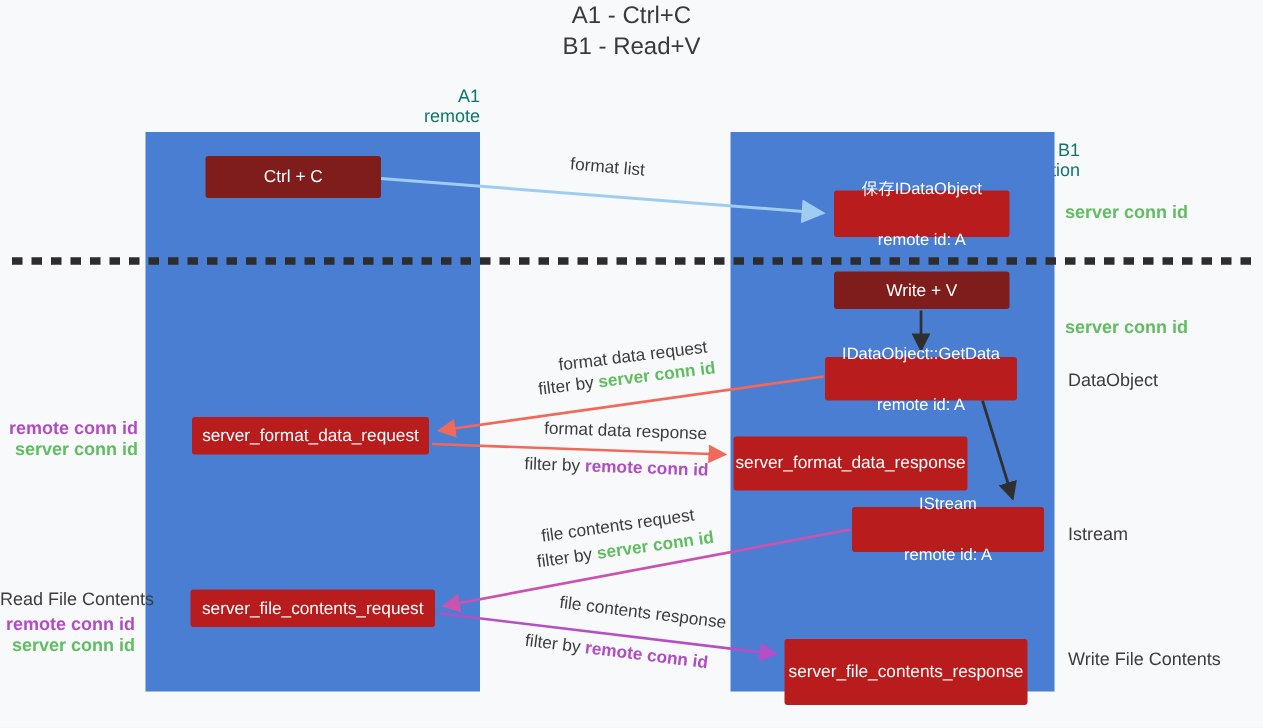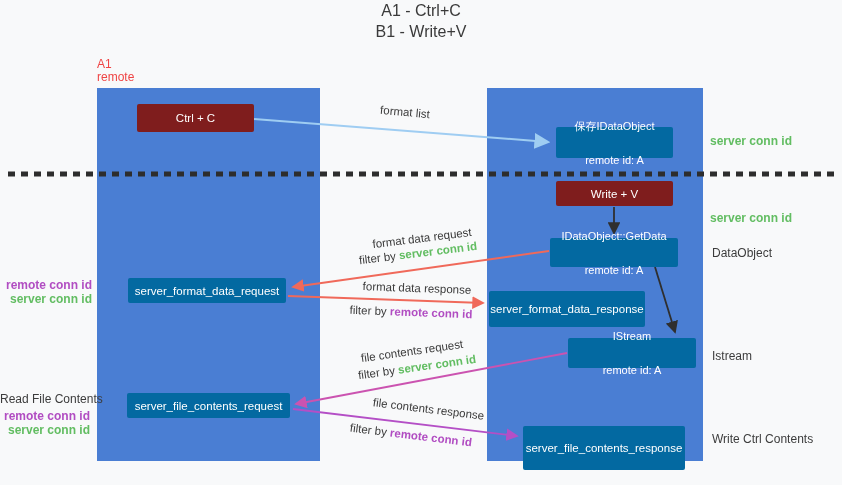--- a/index.html
+++ b/index.html
@@ -8,53 +8,53 @@
     position:relative; width:842px; height:485px;
     background:#f8f9fa; overflow:hidden;
     font-family:"Liberation Sans", sans-serif;
     padding-left:11px;
   }
   .title {
     position:absolute; left:0; right:0; top:9;
     text-align:center; font-size:16px; line-height:21px; color:#3a3a3a;
   }
   .col-header {
-    position:absolute; text-align:left; font-size:12px; line-height:13px; color:#ef4444;
+    position:absolute; text-align:right; font-size:12px; line-height:13px; color:#0f766e;
   }
   .column {
     position:absolute; background:#4a7ed3;
   }
   svg.arrows { position:absolute; left:0; top:0; z-index:3; }
   .box {
     position:absolute; z-index:4;
     display:flex; flex-direction:column; align-items:center; justify-content:center;
     color:#ffffff; font-size:11.5px; line-height:14px; text-align:center;
     border-radius:2px; white-space:nowrap;
   }
   .box.green  { background:#7f1d1d; }
-  .box.orange { background:#0369a1;gap:20px; }
+  .box.orange { background:#b91c1c;gap:20px; }
   .side-label {
     position:absolute; z-index:5; font-size:12px; line-height:14px; color:#3c3c3c; white-space:nowrap;
   }
   .side-label.right-align { text-align:right; }
   .bold-green  { color:#62bd62; font-weight:bold; }
   .bold-purple { color:#b14dc2; font-weight:bold; }
   .arrow-label {
     position:absolute; z-index:5; font-size:11.5px; color:#3c3c3c;
     text-align:center; white-space:nowrap;
   }
 </style>
 </head>
 <body>
 
 <div class="canvas">
 
   <div class="title">
     <div>A1 - Ctrl+C</div>
-    <div>B1 - Write+V</div>
+    <div>B1 - Read+V</div>
   </div>
 
   <div class="col-header" style="left:97px; top:58px; width:223px;">
     <div>A1</div>
     <div>remote</div>
   </div>
   <div class="col-header" style="left:504px; top:58px; width:216px;margin-top:36px;">
     <div>B1</div>
     <div>connection</div>
   </div>
@@ -128,21 +128,21 @@
   </div>
 
   <div class="box orange" style="left:523px; top:426px; width:162px; height:44px;">
     <div>server_file_contents_response</div>
   </div>
 
   <div class="side-label bold-green" style="left:710px; top:134px;">server conn id</div>
   <div class="side-label bold-green" style="left:710px; top:211px;">server conn id</div>
   <div class="side-label" style="left:712px; top:246px;text-align:center;">DataObject</div>
   <div class="side-label" style="left:712px; top:349px;">Istream</div>
-  <div class="side-label" style="left:712px; top:432px;">Write Ctrl Contents</div>
+  <div class="side-label" style="left:712px; top:432px;">Write File Contents</div>
 
   <div class="side-label right-align" style="left:0px; top:278px; width:92px;">
     <div class="bold-purple">remote conn id</div>
     <div class="bold-green">server conn id</div>
   </div>
   <div class="side-label right-align" style="left:0px; top:392px; width:90px;">
     <div>Read File Contents</div>
     <div class="bold-purple" style="margin-top:3px;">remote conn id</div>
     <div class="bold-green">server conn id</div>
   </div>

